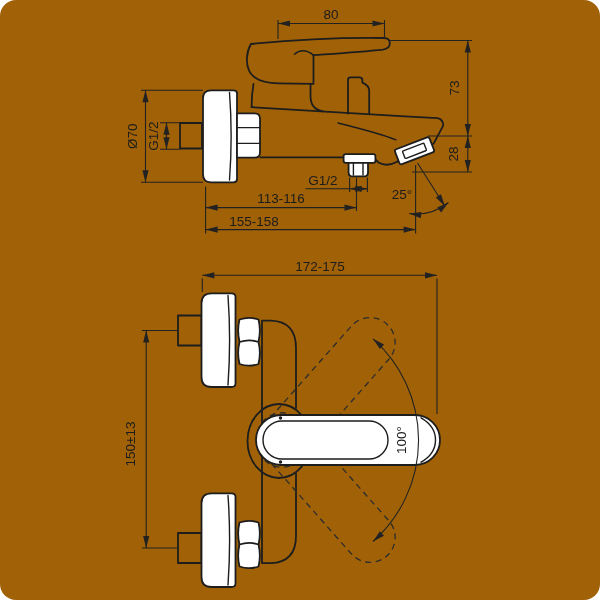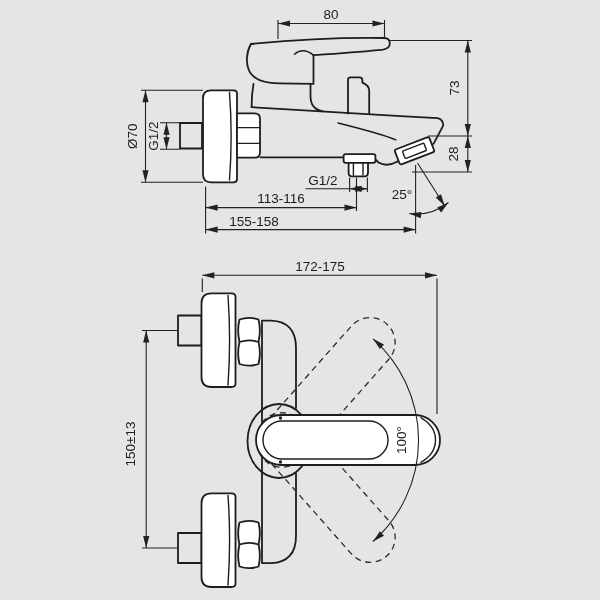--- a/index.html
+++ b/index.html
@@ -1,16 +1,16 @@
 <!DOCTYPE html>
 <html><head>
 <meta charset="utf-8">
 <style>
   html,body{margin:0;padding:0;background:#fff;}
-  .canvas{width:600px;height:600px;background:#e5e5e5;position:relative;overflow:hidden;}
+  .canvas{width:600px;height:600px;background:#a16207;position:relative;overflow:hidden;border-radius:16px;}
   svg{display:block;}
   .outline{stroke:#1d1d1d;stroke-width:1.8;fill:none;stroke-linecap:round;stroke-linejoin:round;}
   .thin{stroke-width:1.4;}
   .white{fill:#ffffff;}
   .dim{stroke:#222222;stroke-width:1.1;fill:none;stroke-linecap:butt;}
   .ghost{stroke:#2c2c2c;stroke-width:1.3;fill:none;stroke-dasharray:6 4.5;}
   .dimtxt{font-family:"Liberation Sans","DejaVu Sans",sans-serif;font-size:13.5px;fill:#1c1c1c;}
   .dot{fill:#1d1d1d;stroke:none;}
 </style>
 </head>

